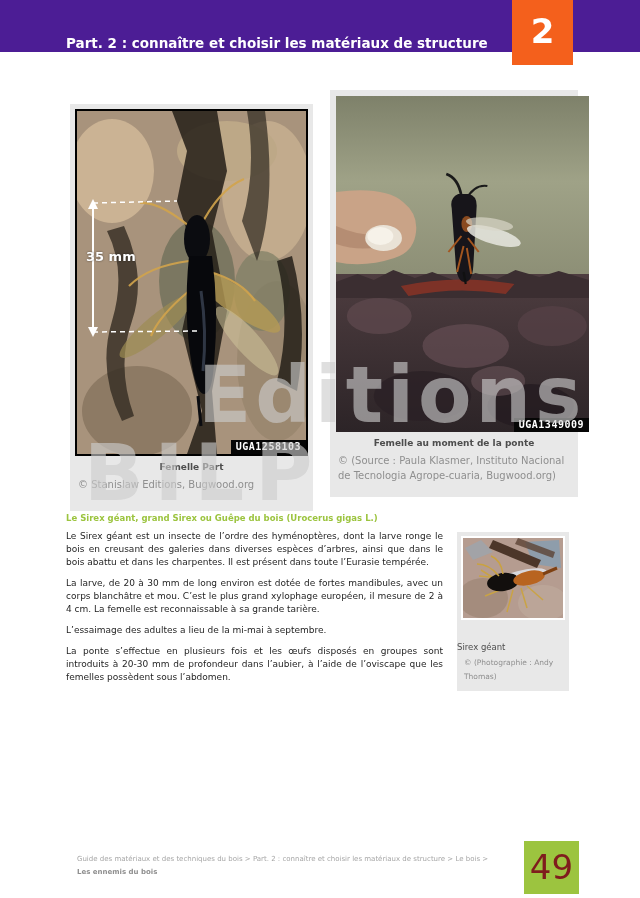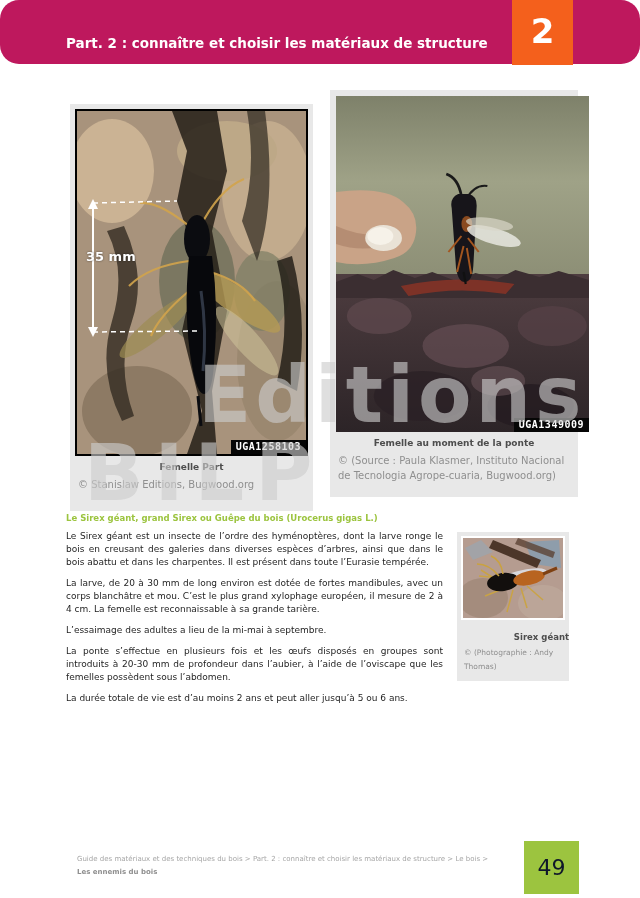--- a/index.html
+++ b/index.html
@@ -1,20 +1,20 @@
 <!DOCTYPE html>
 <html><head>
 <meta charset="utf-8">
 <style>
   html,body{margin:0;padding:0;background:#ffffff;}
   .page{position:relative;width:640px;height:898px;background:#fff;overflow:hidden;
         font-family:"DejaVu Sans","Liberation Sans",sans-serif;}
 
   
-  .header-bar{position:absolute;left:0;top:0;width:640px;height:64px;background:#be185d;border-radius:19px;}
+  .header-bar{position:absolute;left:0;top:0;width:640px;height:52px;background:#4c1d95;}
   .header-title{position:absolute;left:66px;top:37px;font-size:13.5px;font-weight:bold;
                 color:#ffffff;line-height:1;white-space:nowrap;}
   .chapter-box{position:absolute;left:512px;top:0;width:61px;height:65px;background:#f4601c;
                color:#fff;font-size:34px;font-weight:bold;text-align:center;line-height:62px;}
 
   
   .card{position:absolute;background:#e8e8e8;z-index:1;}
   .card-left{left:70px;top:104px;width:243px;height:407px;}
   .card-right{left:330px;top:90px;width:248px;height:407px;}
   .photo{position:relative;overflow:hidden;}
@@ -27,30 +27,30 @@
                   font-family:"DejaVu Sans Mono","Liberation Mono",monospace;
                   font-size:10px;font-weight:bold;letter-spacing:.5px;padding:1px 5px 2px;}
   .measure-label{position:absolute;left:9px;top:138px;color:#fff;font-size:13px;font-weight:bold;
                  text-shadow:0 0 2px rgba(0,0,0,.6);}
 
   
   .article{position:absolute;left:66px;top:513px;width:512px;z-index:2;}
   .article-heading{font-size:8.5px;font-weight:bold;color:#9cc43f;margin:0 0 7px 0;}
   .inline-card{float:right;width:112px;background:#e8e8e8;margin:2px 9px 10px 14px;padding-bottom:7px;}
   .photo-small{position:relative;overflow:hidden;margin:4px auto 0;width:100px;height:80px;border:2px solid #fff;}
-  .inline-caption{margin-top:12px;text-align:right;font-size:8.5px;font-weight:bold;color:#4d4d4d;}
+  .inline-caption{margin-top:22px;text-align:left;font-size:8.5px;font-weight:normal;color:#4d4d4d;}
   .inline-credit{margin-top:4px;padding:0 7px;font-size:7.5px;color:#8f8f8f;line-height:14px;}
   p.body{font-size:9px;line-height:13px;color:#1f1f1f;text-align:justify;margin:0 0 8px 0;}
 
   
   .footer-breadcrumb{position:absolute;left:77px;top:853px;width:424px;font-size:7px;
                      line-height:13px;color:#a6a6a6;}
   .breadcrumb-bold{font-weight:bold;color:#8f8f8f;}
   .page-number-box{position:absolute;left:524px;top:841px;width:55px;height:53px;background:#9cc43f;
-                   color:#0f172a;font-size:22px;text-align:center;line-height:53px;}
+                   color:#7f1d1d;font-size:34px;text-align:center;line-height:53px;}
 
   
   .watermark{position:absolute;z-index:5;color:#cdcdcd;opacity:.62;font-weight:bold;
              line-height:1;pointer-events:none;white-space:nowrap;}
   .wm-1{left:198px;top:356px;font-size:78px;letter-spacing:4px;}
   .wm-2{left:84px;top:434px;font-size:78px;letter-spacing:11px;}
 </style>
 </head>
 <body>
 
@@ -183,21 +183,20 @@
         </svg>
       </div>
       <div class="inline-caption">Sirex géant</div>
       <div class="inline-credit">© (Photographie : Andy Thomas)</div>
     </div>
 
     <p class="body">Le Sirex géant est un insecte de l’ordre des hyménoptères, dont la larve ronge le bois en creusant des galeries dans diverses espèces d’arbres, ainsi que dans le bois abattu et dans les charpentes. Il est présent dans toute l’Eurasie tempérée.</p>
     <p class="body">La larve, de 20 à 30 mm de long environ est dotée de fortes mandibules, avec un corps blanchâtre et mou. C’est le plus grand xylophage européen, il mesure de 2 à 4 cm. La femelle est reconnaissable à sa grande tarière.</p>
     <p class="body">L’essaimage des adultes a lieu de la mi-mai à septembre.</p>
     <p class="body">La ponte s’effectue en plusieurs fois et les œufs disposés en groupes sont introduits à 20-30 mm de profondeur dans l’aubier, à l’aide de l’oviscape que les femelles possèdent sous l’abdomen.</p>
-    <p class="body">La durée totale de vie est d’au moins 2 ans et peut aller jusqu’à 5 ou 6 ans.</p>
   </div>
 
   <div class="watermark wm-1">Editions</div>
   <div class="watermark wm-2">BILP</div>
 
   <div class="footer-breadcrumb"><span>Guide des matériaux et des techniques du bois &gt; Part. 2 : connaître et choisir les matériaux de structure &gt; Le bois &gt; </span><span class="breadcrumb-bold">Les ennemis du bois</span></div>
   <div class="page-number-box">49</div>
 
 </div>
 

